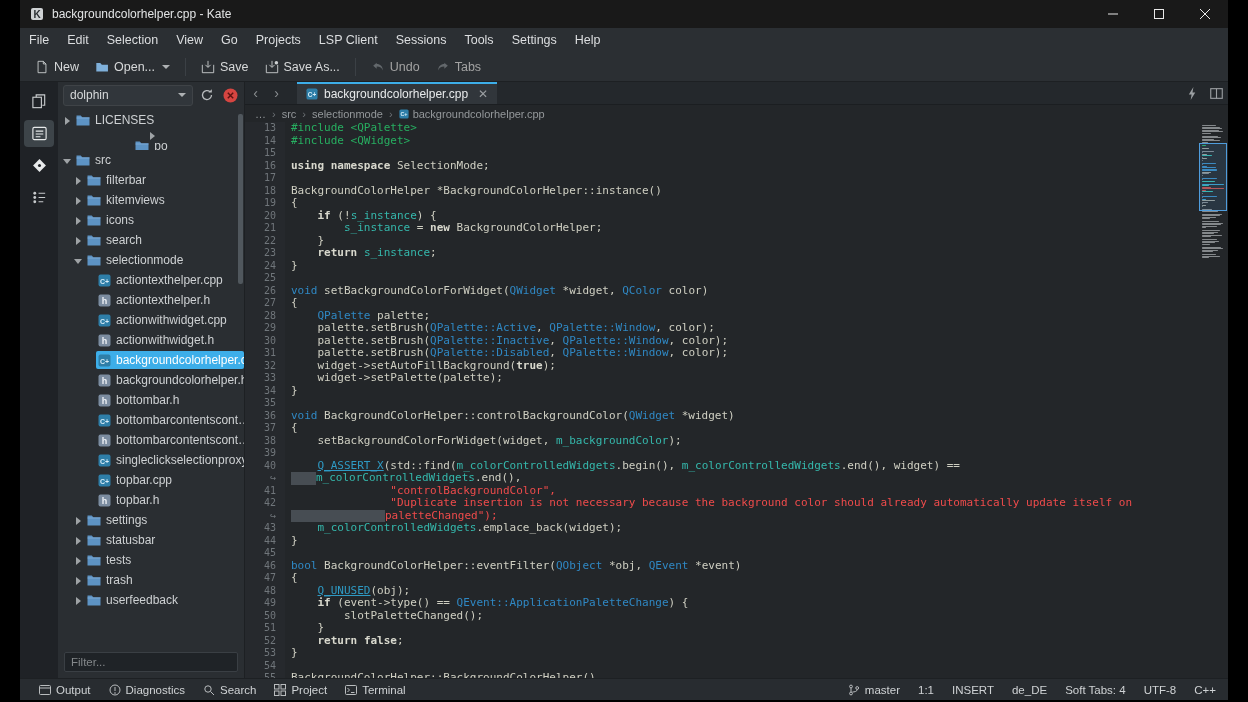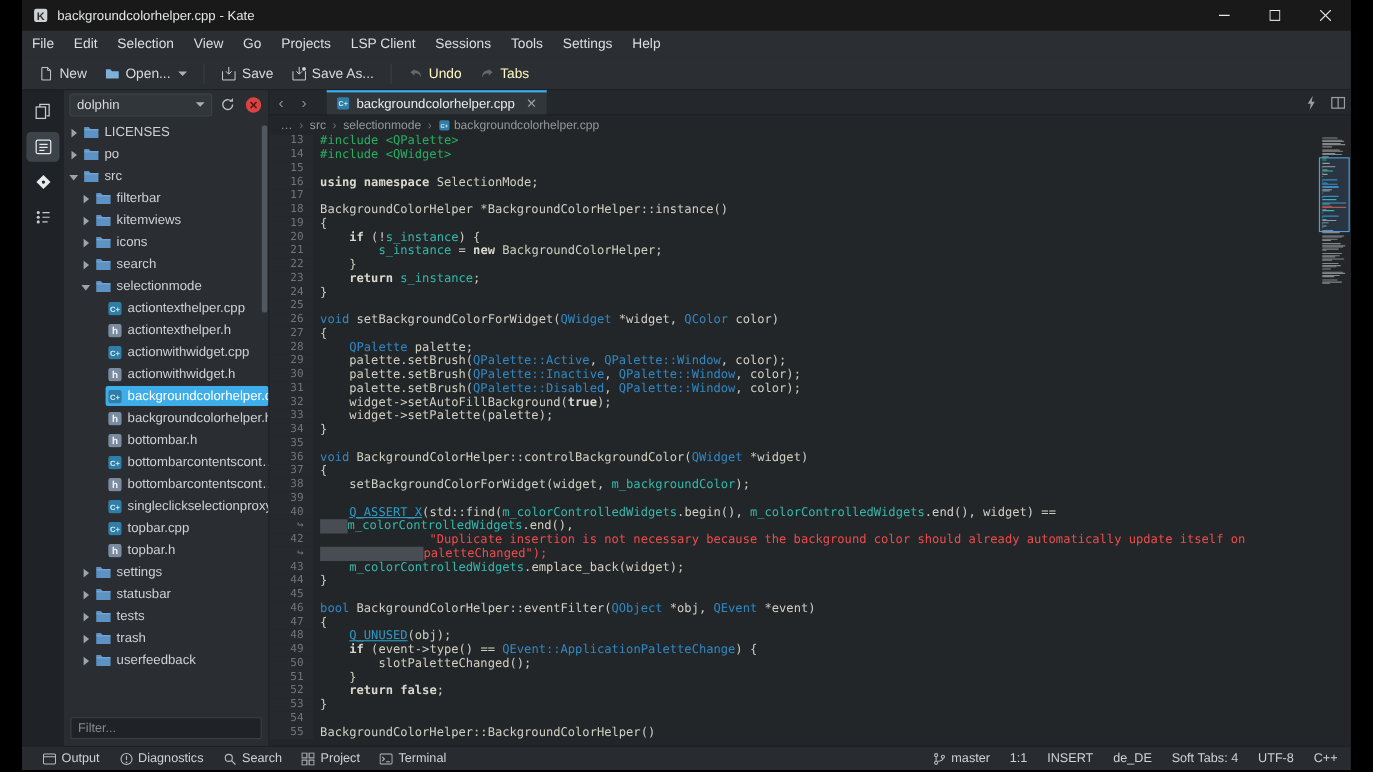--- a/index.html
+++ b/index.html
@@ -16,21 +16,21 @@
 
   
   .menubar{height:24px;background:var(--bar-bg,#2b2f33);display:flex;align-items:center;
     font-size:12.5px;color:#dcdee0;flex:none}
   .menu-item{padding:0 9px;line-height:24px}
 
   
   .toolbar{height:30px;background:var(--bar-bg,#2b2f33);border-bottom:1px solid #1d2023;
     display:flex;align-items:center;padding:0 8px;font-size:12.5px;color:#d7d9da;gap:2px;flex:none}
   .tb-btn{display:flex;align-items:center;gap:5px;padding:3px 7px;border-radius:3px}
-  .tb-btn.disabled{color:#fef9c3}
+  .tb-btn.disabled{color:#a3a3a3}
   .tb-sep{width:1px;height:18px;background:#3b4045;margin:0 6px}
   .chev-down{width:0;height:0;border-left:4px solid transparent;border-right:4px solid transparent;
     border-top:4px solid #aeb1b3;margin-left:2px}
 
   
   .main{flex:1;display:flex;min-height:0}
   .toolstrip{width:38px;background:var(--strip-bg,#1f2226);display:flex;flex-direction:column;
     align-items:center;padding-top:6px;gap:5px;flex:none}
   .strip-btn{width:30px;height:27px;border-radius:4px;display:flex;align-items:center;justify-content:center}
   .strip-btn.active{background:#3d4449}
@@ -272,21 +272,21 @@
             <span class="tree-content">
               <span class="tree-icon">
                 <svg width="14" height="12" viewBox="0 0 14 12">
                   <path d="M0.5 1.5h4.2l1.6 1.8h7.2v8.2H0.5z" fill="#5d93c4"></path>
                   <path d="M0.5 3.6h13v0.9h-13z" fill="#8ab5dd" opacity="0.7"></path>
                 </svg>
               </span>
               <span>LICENSES</span>
             </span>
           </div>
-          <div class="tree-row" style="padding-left: 4px;">
+          <div class="tree-row" style="padding-left: 4px; flex-direction: column;">
             <span class="arrow collapsed"></span>
             <span class="tree-content">
               <span class="tree-icon">
                 <svg width="14" height="12" viewBox="0 0 14 12">
                   <path d="M0.5 1.5h4.2l1.6 1.8h7.2v8.2H0.5z" fill="#5d93c4"></path>
                   <path d="M0.5 3.6h13v0.9h-13z" fill="#8ab5dd" opacity="0.7"></path>
                 </svg>
               </span>
               <span>po</span>
             </span>
@@ -736,20 +736,24 @@
             </div>
             <div class="code-row">
               <span class="gutter">40</span>
               <span class="code-text"><span class="c-t">    </span><span class="c-attr">Q_ASSERT_X</span><span class="c-t">(std::find(</span><span class="c-mem">m_colorControlledWidgets</span><span class="c-t">.begin(), </span><span class="c-mem">m_colorControlledWidgets</span><span class="c-t">.end(), widget) ==</span></span>
             </div>
             <div class="code-row">
               <span class="gutter">↪</span>
               <span class="code-text"><span class="wrapfill" style="width: 25px;"></span><span class="c-mem">m_colorControlledWidgets</span><span class="c-t">.end(),</span></span>
             </div>
             <div class="code-row">
+              <span class="gutter">41</span>
+              <span class="code-text"><span class="c-t">               </span><span class="c-str">"controlBackgroundColor",</span></span>
+            </div>
+            <div class="code-row">
               <span class="gutter">42</span>
               <span class="code-text"><span class="c-t">               </span><span class="c-str">"Duplicate insertion is not necessary because the background color should already automatically update itself on</span></span>
             </div>
             <div class="code-row">
               <span class="gutter">↪</span>
               <span class="code-text"><span class="wrapfill" style="width: 94px;"></span><span class="c-str">paletteChanged");</span></span>
             </div>
             <div class="code-row">
               <span class="gutter">43</span>
               <span class="code-text"><span class="c-t">    </span><span class="c-mem">m_colorControlledWidgets</span><span class="c-t">.emplace_back(widget);</span></span>

